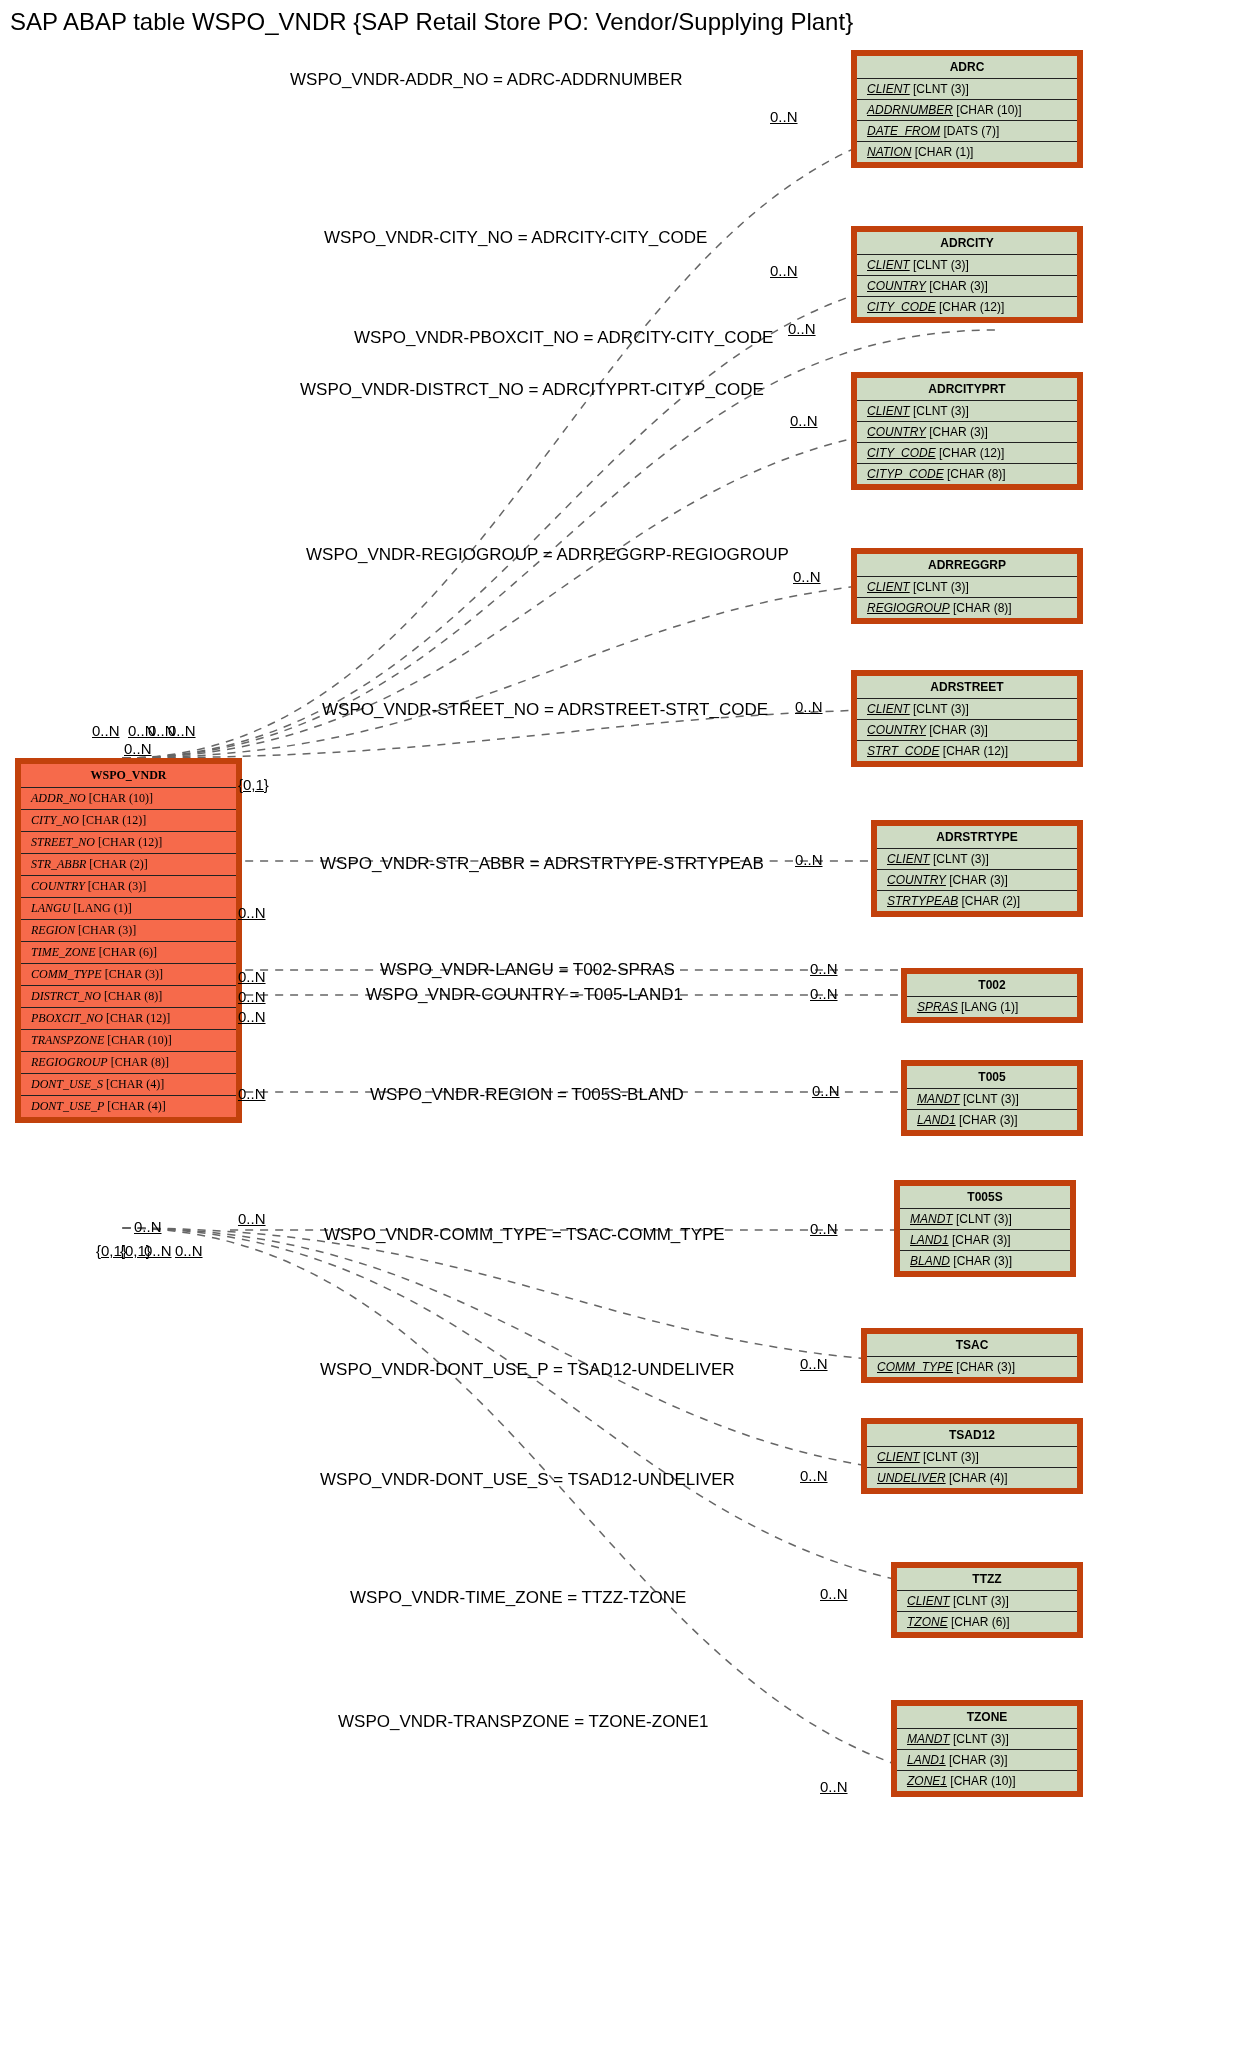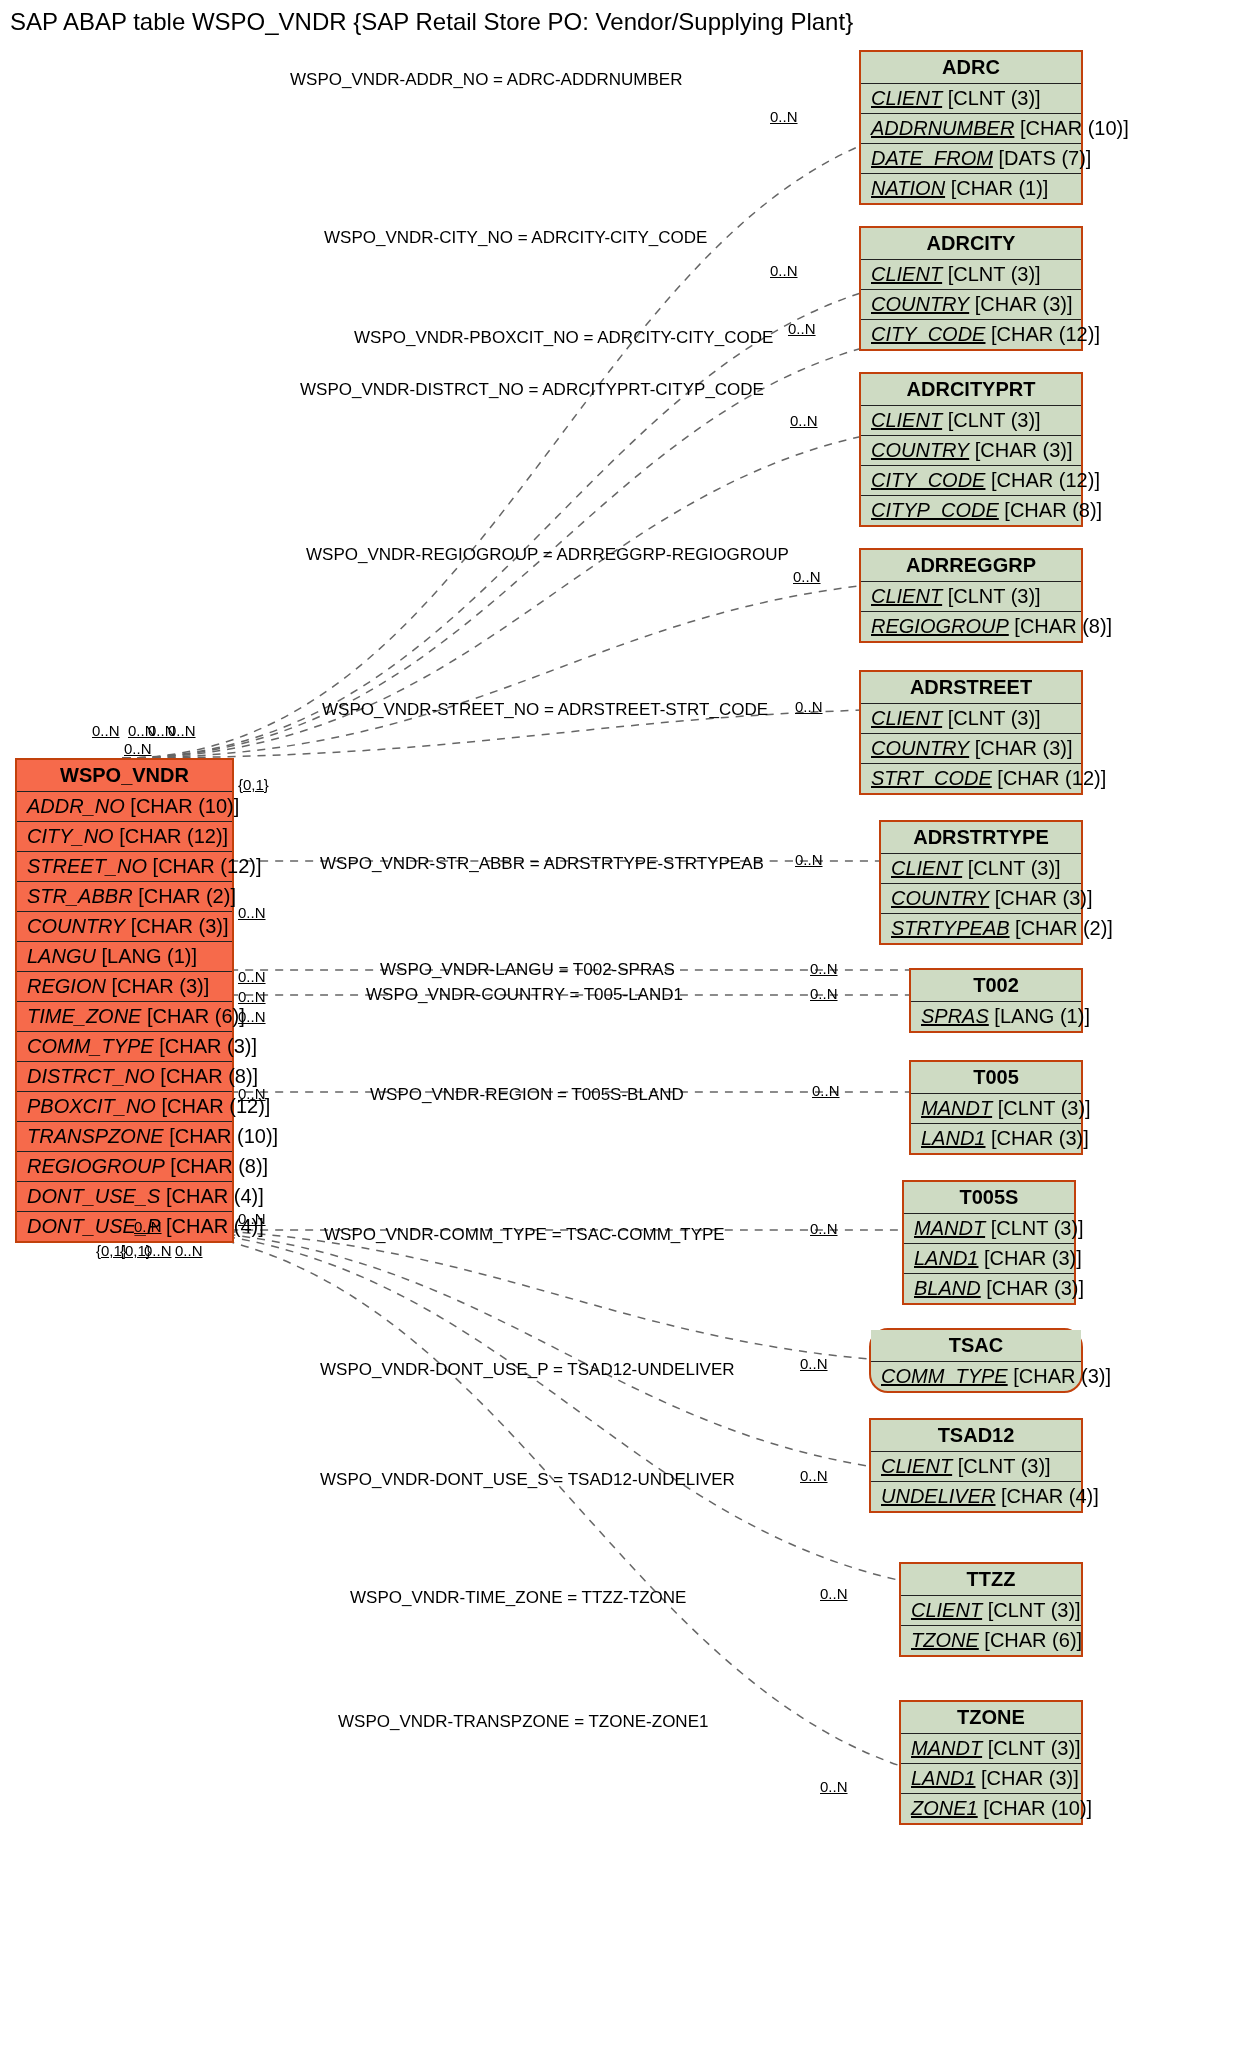--- a/index.html
+++ b/index.html
@@ -18,22 +18,22 @@
     position: absolute;
     left: 10px;
     top: 8px;
     font-size: 24px;
     color: #000;
   }
 
   
   .entity {
     position: absolute;
-    border: 2px solid #c2410c;
-    font-size: 20px;
+    border: 6px solid #c2410c;
+    font-size: 12px;
   }
   .entity-header {
     font-weight: bold;
     text-align: center;
     padding: 4px 10px;
     border-bottom: 1px solid #222;
   }
   .entity-row {
     padding: 3px 10px;
     border-bottom: 1px solid #222;
@@ -97,21 +97,21 @@
       <path d="M 230 995 C 596.75 995, 678.25 995, 1045 995"></path>
       <path d="M 230 1092 C 596.75 1092, 678.25 1092, 1045 1092"></path>
       <path d="M 230 1230 C 578.75 1230, 656.25 1230, 1005 1230"></path>
       <path d="M 122.5 1228 C 519.625 1228, 607.875 1365, 1005 1365"></path>
       <path d="M 122.5 1228 C 519.625 1228, 607.875 1477, 1005 1477"></path>
       <path d="M 122.5 1228 C 533.125 1228, 624.375 1595, 1035 1595"></path>
       <path d="M 122.5 1228 C 533.125 1228, 624.375 1788, 1035 1788"></path>
     </svg>
 
   <div id="entities-host">
-      <div class="entity main-entity" style="left: 15px; top: 758px; width: 215px;">
+      <div class="entity main-entity" style="left: 15px; top: 758px; width: 215px; font-family: Liberation Serif, serif;">
         <div class="entity-header">WSPO_VNDR</div>
         <div class="entity-row"><span class="fn" style="font-style: italic;">ADDR_NO</span><span class="tp"> [CHAR (10)]</span></div>
         <div class="entity-row"><span class="fn" style="font-style: italic;">CITY_NO</span><span class="tp"> [CHAR (12)]</span></div>
         <div class="entity-row"><span class="fn" style="font-style: italic;">STREET_NO</span><span class="tp"> [CHAR (12)]</span></div>
         <div class="entity-row"><span class="fn" style="font-style: italic;">STR_ABBR</span><span class="tp"> [CHAR (2)]</span></div>
         <div class="entity-row"><span class="fn" style="font-style: italic;">COUNTRY</span><span class="tp"> [CHAR (3)]</span></div>
         <div class="entity-row"><span class="fn" style="font-style: italic;">LANGU</span><span class="tp"> [LANG (1)]</span></div>
         <div class="entity-row"><span class="fn" style="font-style: italic;">REGION</span><span class="tp"> [CHAR (3)]</span></div>
         <div class="entity-row"><span class="fn" style="font-style: italic;">TIME_ZONE</span><span class="tp"> [CHAR (6)]</span></div>
         <div class="entity-row"><span class="fn" style="font-style: italic;">COMM_TYPE</span><span class="tp"> [CHAR (3)]</span></div>
@@ -167,21 +167,21 @@
         <div class="entity-header">T005</div>
         <div class="entity-row"><span class="fn">MANDT</span><span class="tp"> [CLNT (3)]</span></div>
         <div class="entity-row"><span class="fn">LAND1</span><span class="tp"> [CHAR (3)]</span></div>
       </div>
       <div class="entity ref-entity" style="right: 52px; top: 1180px; width: 170px;">
         <div class="entity-header">T005S</div>
         <div class="entity-row"><span class="fn">MANDT</span><span class="tp"> [CLNT (3)]</span></div>
         <div class="entity-row"><span class="fn">LAND1</span><span class="tp"> [CHAR (3)]</span></div>
         <div class="entity-row"><span class="fn">BLAND</span><span class="tp"> [CHAR (3)]</span></div>
       </div>
-      <div class="entity ref-entity" style="right: 45px; top: 1328px; width: 210px; border-radius: 19px;">
+      <div class="entity ref-entity" style="right: 45px; top: 1328px; width: 210px;">
         <div class="entity-header">TSAC</div>
         <div class="entity-row"><span class="fn">COMM_TYPE</span><span class="tp"> [CHAR (3)]</span></div>
       </div>
       <div class="entity ref-entity" style="right: 45px; top: 1418px; width: 210px;">
         <div class="entity-header">TSAD12</div>
         <div class="entity-row"><span class="fn">CLIENT</span><span class="tp"> [CLNT (3)]</span></div>
         <div class="entity-row"><span class="fn">UNDELIVER</span><span class="tp"> [CHAR (4)]</span></div>
       </div>
       <div class="entity ref-entity" style="right: 45px; top: 1562px; width: 180px;">
         <div class="entity-header">TTZZ</div>

